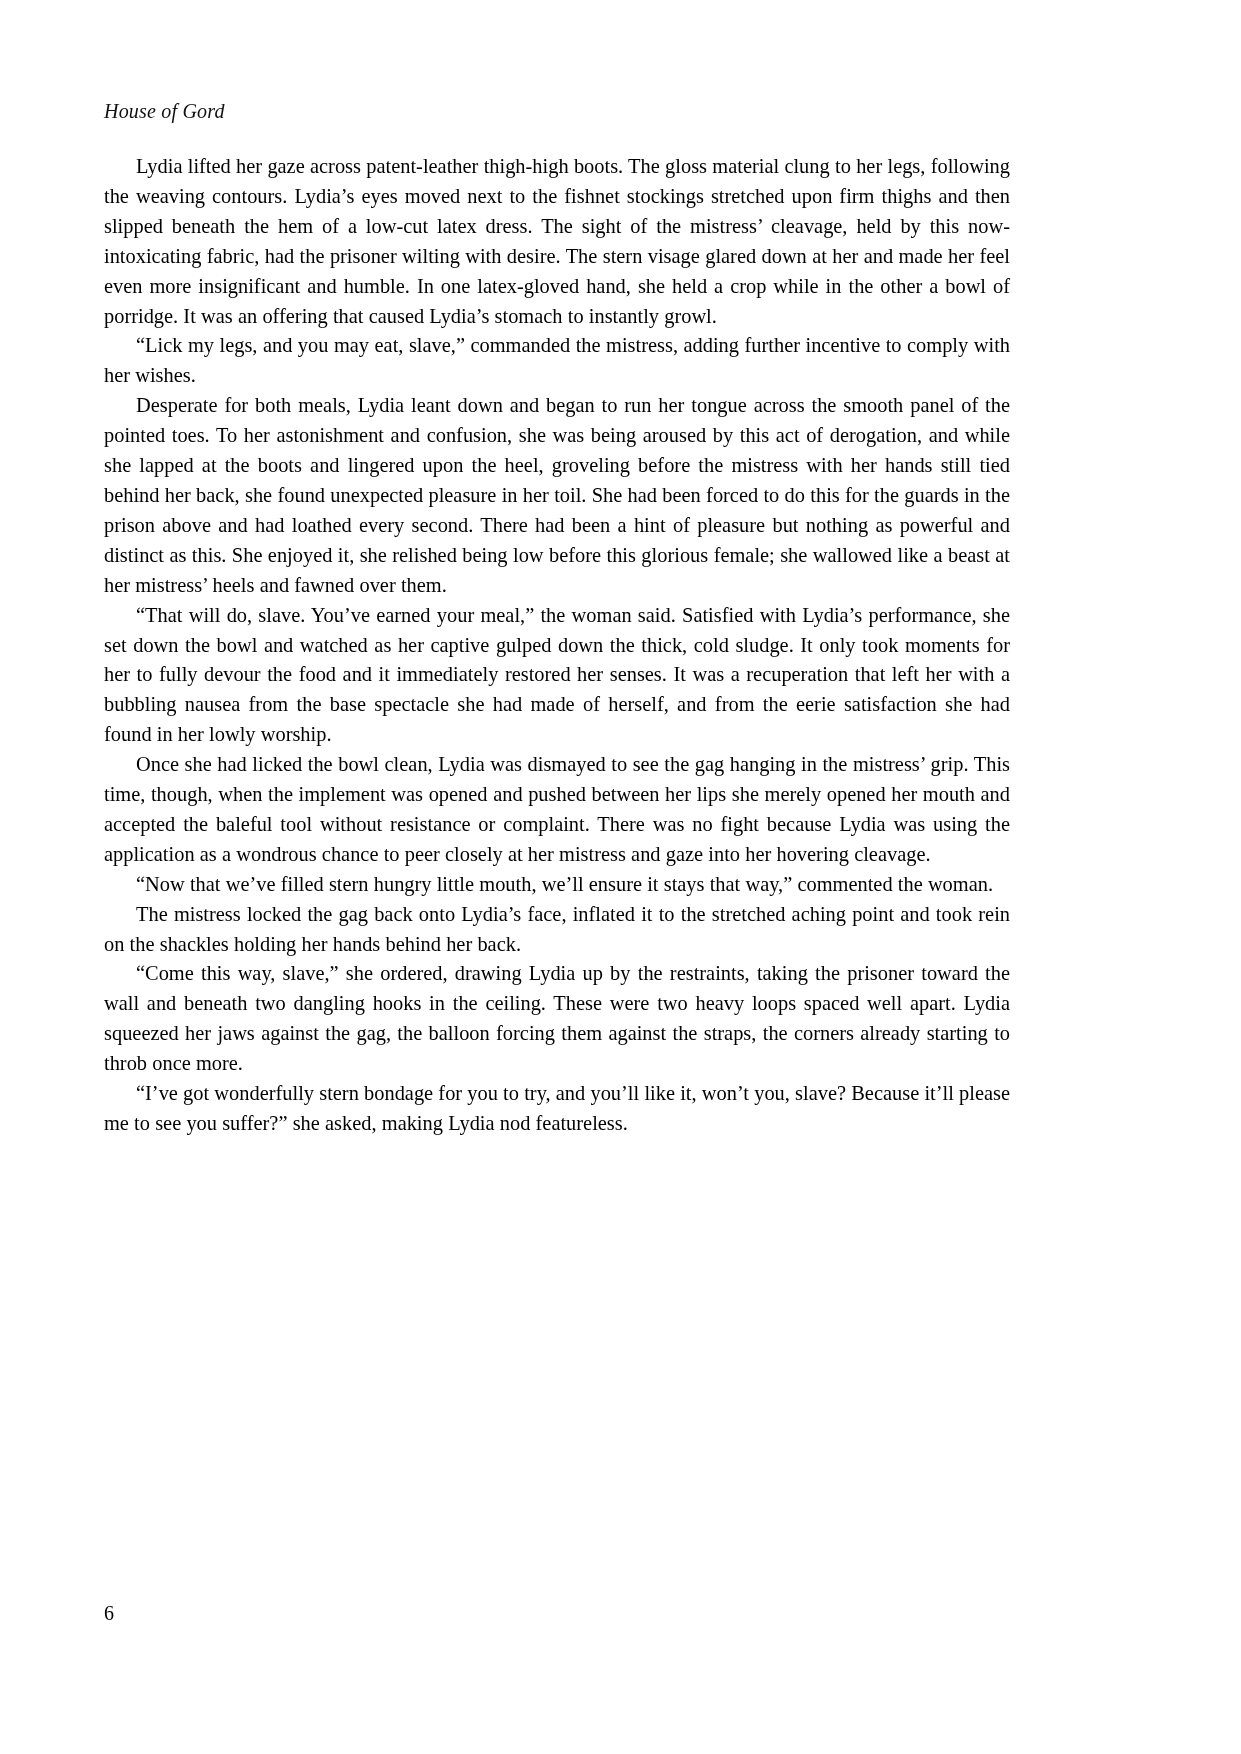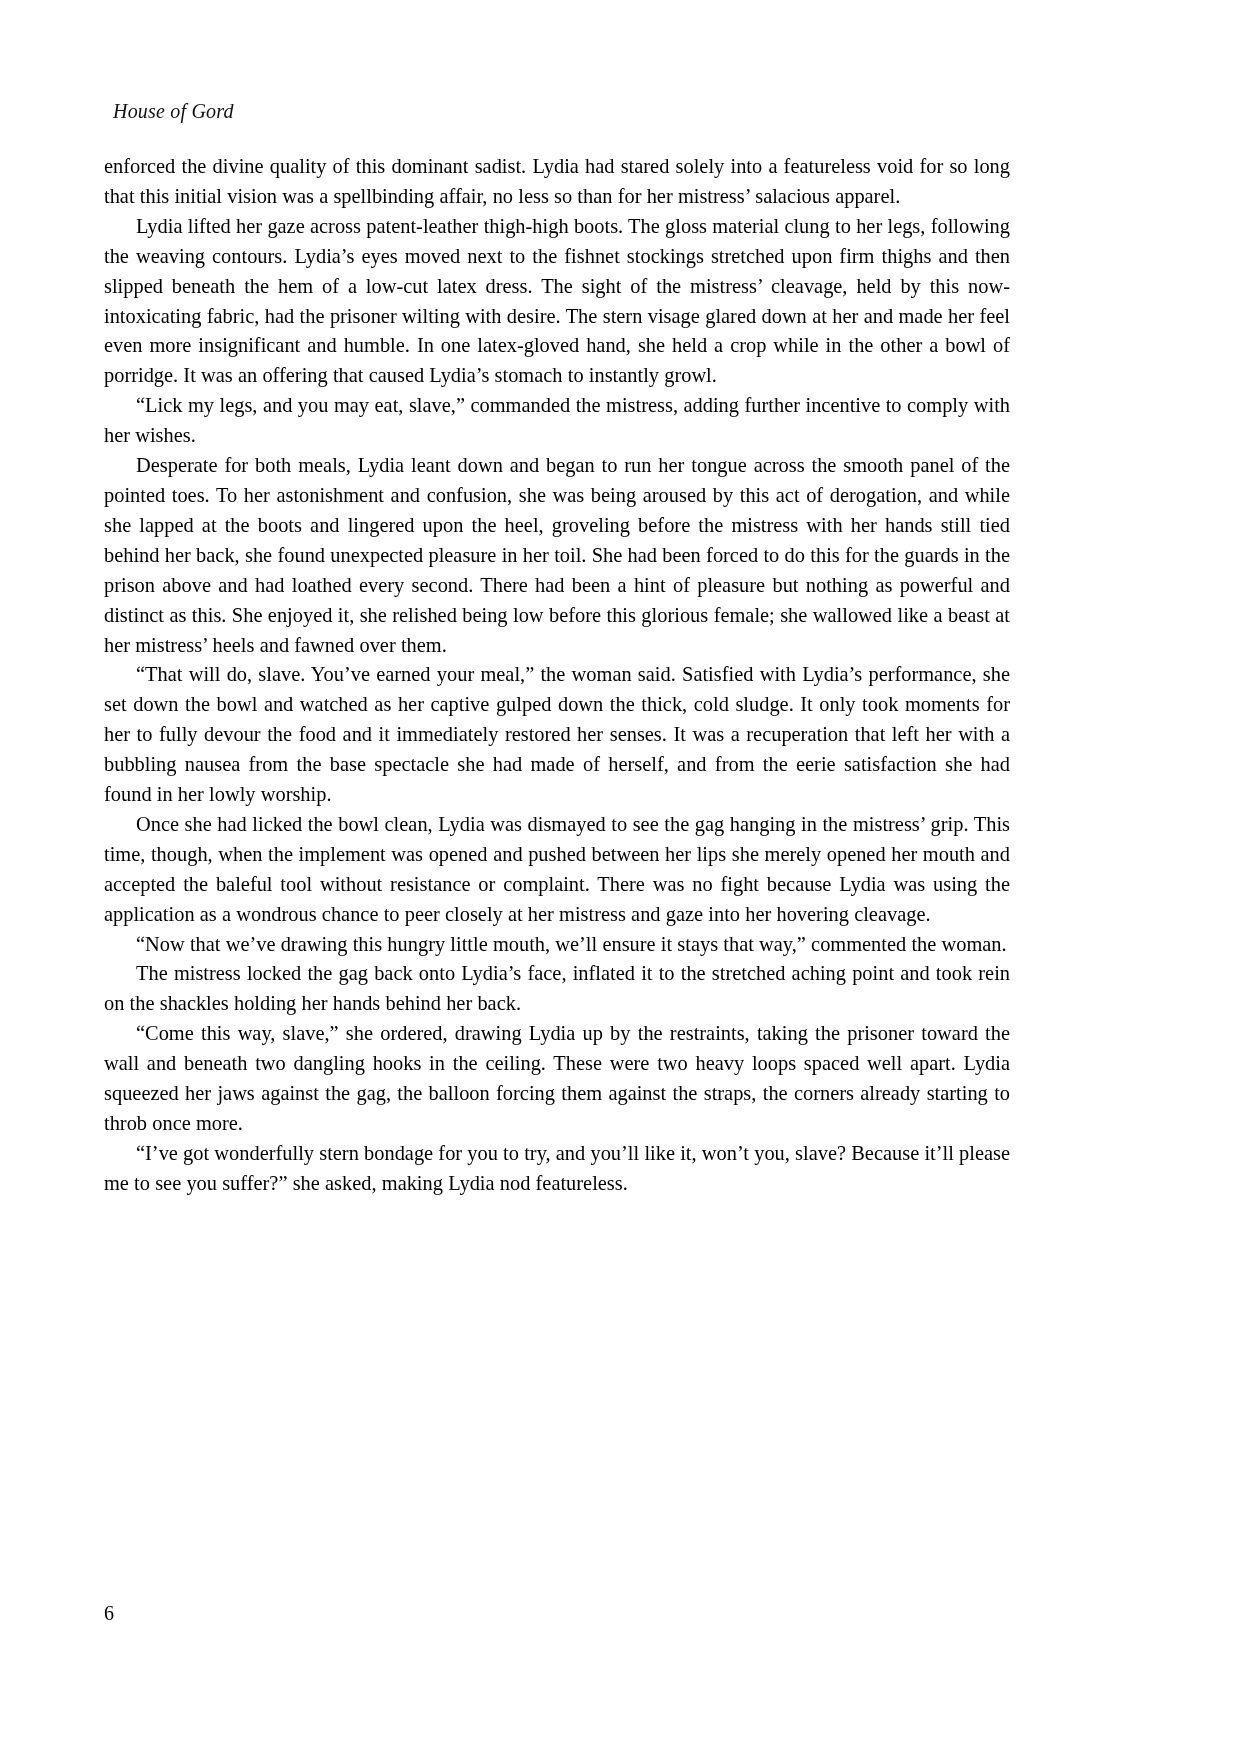--- a/index.html
+++ b/index.html
@@ -24,21 +24,20 @@
   }
   .running-head {
     position: absolute;
     left: 104px;
     top: 100px;
     font-style: italic;
     font-size: 20px;
     letter-spacing: 0.2px;
     color: #111111;
     white-space: nowrap;
-    margin-left: 9px;
   }
   .text-block {
     position: absolute;
     left: 104px;
     top: 152px;
     width: 906px;
   }
   .para {
     margin: 0 0 0 0;
     text-align: justify;
@@ -63,27 +62,26 @@
   }
 </style>
 </head>
 <body>
 
 <div class="page">
 
   <div class="running-head">House of Gord</div>
 
   <div class="text-block">
-    <p class="para first">enforced the divine quality of this dominant sadist. Lydia had stared solely into a featureless void for so long that this initial vision was a spellbinding affair, no less so than for her mistress’ salacious apparel.</p>
     <p class="para">Lydia lifted her gaze across patent-leather thigh-high boots. The gloss material clung to her legs, following the weaving contours. Lydia’s eyes moved next to the fishnet stockings stretched upon firm thighs and then slipped beneath the hem of a low-cut latex dress. The sight of the mistress’ cleavage, held by this now-intoxicating fabric, had the prisoner wilting with desire. The stern visage glared down at her and made her feel even more insignificant and humble. In one latex-gloved hand, she held a crop while in the other a bowl of porridge. It was an offering that caused Lydia’s stomach to instantly growl.</p>
     <p class="para">“Lick my legs, and you may eat, slave,” commanded the mistress, adding further incentive to comply with her wishes.</p>
     <p class="para">Desperate for both meals, Lydia leant down and began to run her tongue across the smooth panel of the pointed toes. To her astonishment and confusion, she was being aroused by this act of derogation, and while she lapped at the boots and lingered upon the heel, groveling before the mistress with her hands still tied behind her back, she found unexpected pleasure in her toil. She had been forced to do this for the guards in the prison above and had loathed every second. There had been a hint of pleasure but nothing as powerful and distinct as this. She enjoyed it, she relished being low before this glorious female; she wallowed like a beast at her mistress’ heels and fawned over them.</p>
     <p class="para">“That will do, slave. You’ve earned your meal,” the woman said. Satisfied with Lydia’s performance, she set down the bowl and watched as her captive gulped down the thick, cold sludge. It only took moments for her to fully devour the food and it immediately restored her senses. It was a recuperation that left her with a bubbling nausea from the base spectacle she had made of herself, and from the eerie satisfaction she had found in her lowly worship.</p>
     <p class="para">Once she had licked the bowl clean, Lydia was dismayed to see the gag hanging in the mistress’ grip. This time, though, when the implement was opened and pushed between her lips she merely opened her mouth and accepted the baleful tool without resistance or complaint. There was no fight because Lydia was using the application as a wondrous chance to peer closely at her mistress and gaze into her hovering cleavage.</p>
-    <p class="para">“Now that we’ve drawing this hungry little mouth, we’ll ensure it stays that way,” commented the woman.</p>
+    <p class="para">“Now that we’ve filled stern hungry little mouth, we’ll ensure it stays that way,” commented the woman.</p>
     <p class="para">The mistress locked the gag back onto Lydia’s face, inflated it to the stretched aching point and took rein on the shackles holding her hands behind her back.</p>
     <p class="para">“Come this way, slave,” she ordered, drawing Lydia up by the restraints, taking the prisoner toward the wall and beneath two dangling hooks in the ceiling. These were two heavy loops spaced well apart. Lydia squeezed her jaws against the gag, the balloon forcing them against the straps, the corners already starting to throb once more.</p>
     <p class="para">“I’ve got wonderfully stern bondage for you to try, and you’ll like it, won’t you, slave? Because it’ll please me to see you suffer?” she asked, making Lydia nod featureless.</p>
   </div>
 
   <div class="folio">6</div>
 
 </div>
 
 </body></html>

